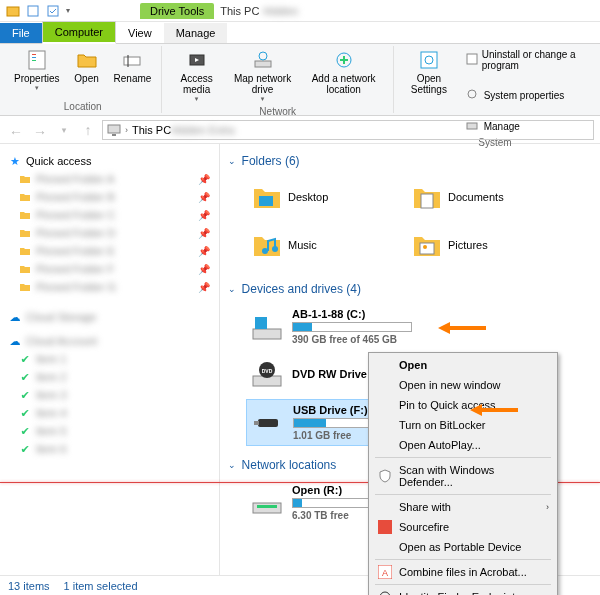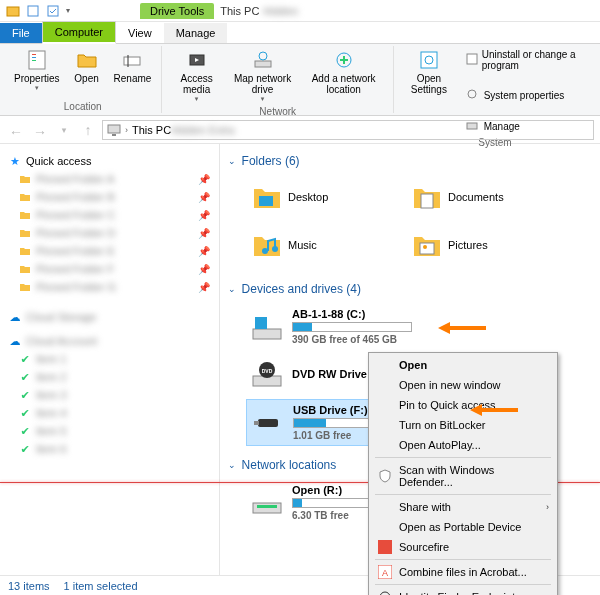--- a/index.html
+++ b/index.html
@@ -516,29 +516,29 @@
           <path d="M7 1l5 2v4c0 3-2 5-5 6-3-1-5-3-5-6V3z" fill="#fff" stroke="#888"></path>
         </svg>
       </span>
     <span>Scan with Windows Defender...</span>
   </div>
   <div class="ctx-sep"></div>
   <div class="ctx-item">
     <span>Share with</span>
     <span class="ctx-arrow">›</span>
   </div>
-  <div class="ctx-item">Open as Portable Device</div>
   <div class="ctx-item">
     <span class="ctx-icon">
         <svg width="14" height="14">
           <rect width="14" height="14" fill="#e74c3c"></rect>
         </svg>
       </span>
     <span>Sourcefire</span>
   </div>
+  <div class="ctx-item">Open as Portable Device</div>
   <div class="ctx-sep"></div>
   <div class="ctx-item">
     <span class="ctx-icon">
         <svg width="14" height="14">
           <rect width="14" height="14" fill="#fff" stroke="#e74c3c"></rect>
           <text x="7" y="11" font-size="9" fill="#e74c3c" text-anchor="middle">A</text>
         </svg>
       </span>
     <span>Combine files in Acrobat...</span>
   </div>

